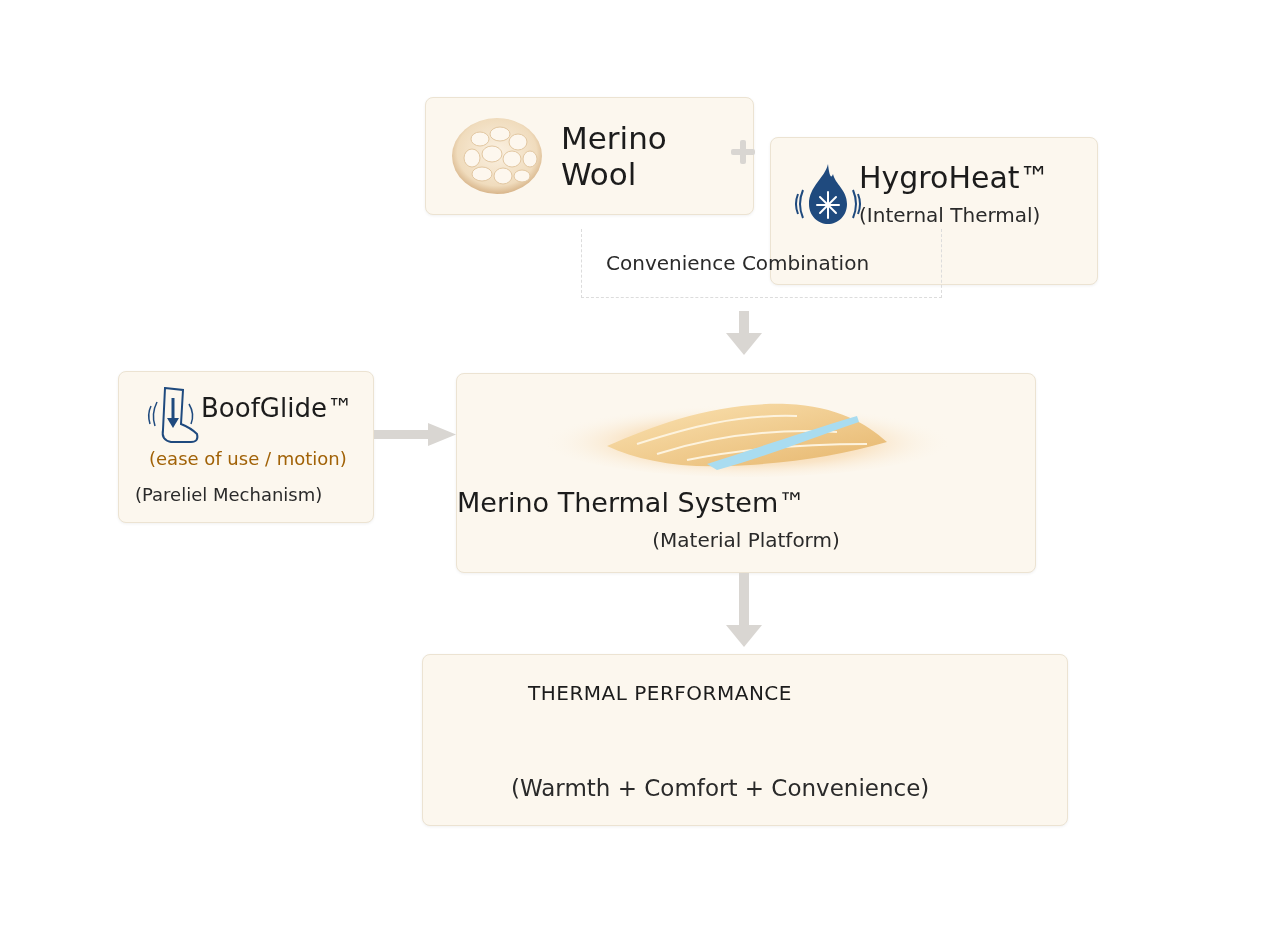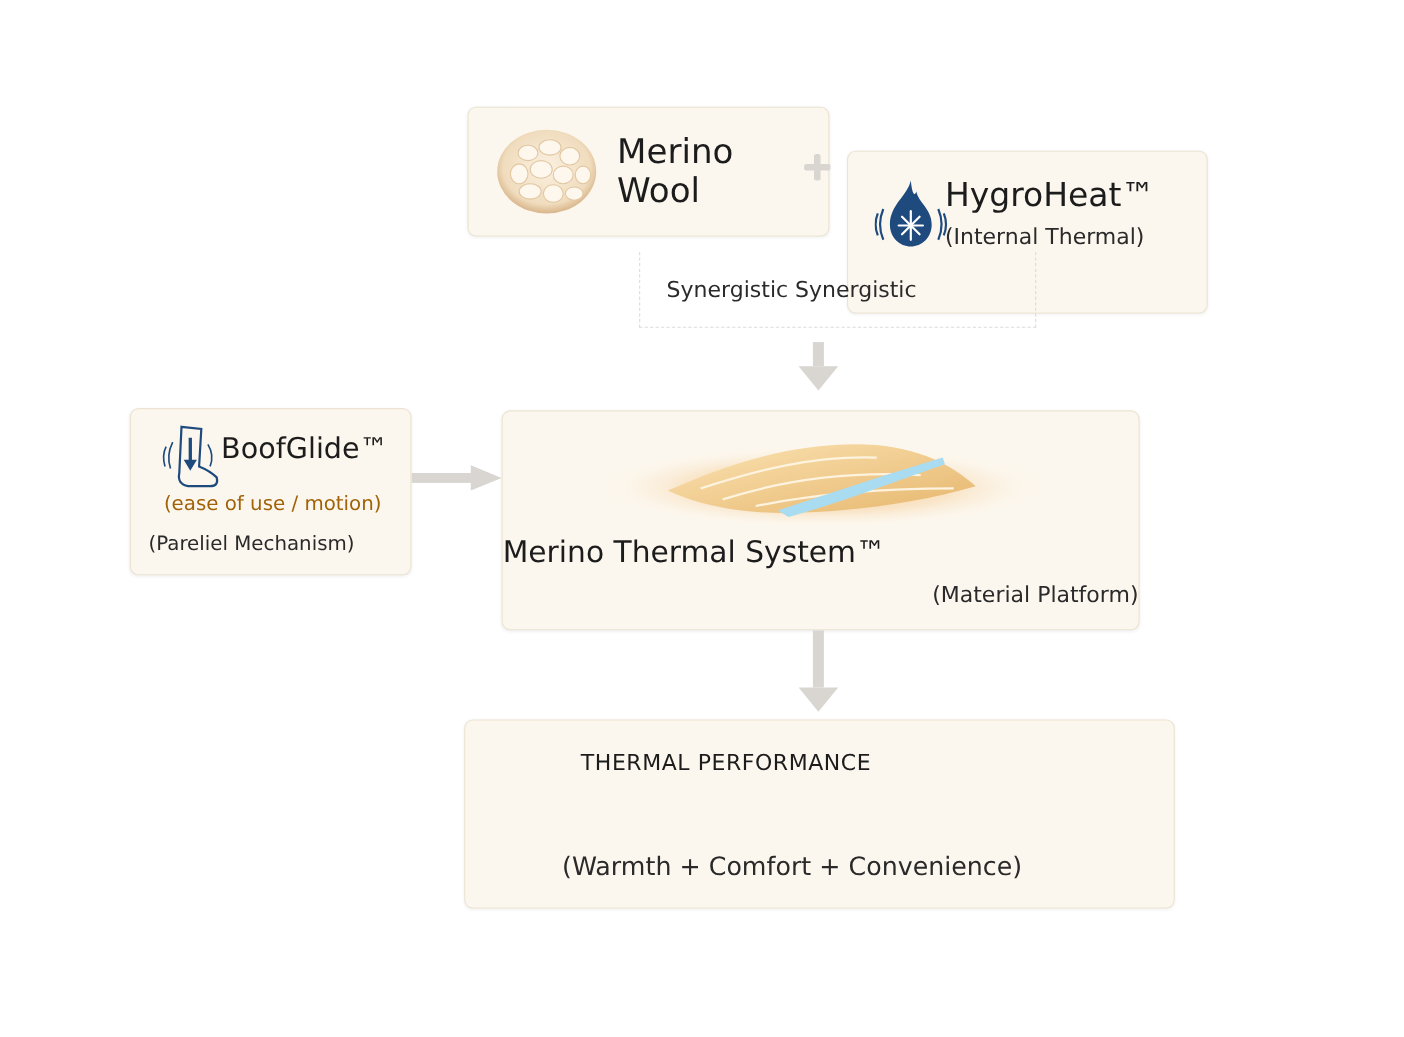--- a/index.html
+++ b/index.html
@@ -79,21 +79,21 @@
         <path d="M3 34 Q-1 44 3 54"></path>
       <path d="M58 30 Q64 44 58 58"></path>
         <path d="M63 34 Q67 44 63 54"></path>
     </g>
   </svg>
   <div class="t" style="left:88px;top:22px;font-size:30px;line-height:36px">HygroHeat™</div>
   <div class="t" style="left:88px;top:64px;font-size:20px;line-height:26px;color:#2a2a2a">(Internal Thermal)</div>
 </div>
 
 <div class="synergy">
-  <div class="t" style="left:24px;top:22px;font-size:20px;color:#2a2a2a">Synergistic Synergistic</div>
+  <div class="t" style="left:24px;top:22px;font-size:20px;color:#2a2a2a">Convenience Combination</div>
 </div>
 
 <svg class="abs" style="left:724px;top:311px" width="40" height="46" viewBox="0 0 40 46">
   <rect x="15" y="0" width="10" height="22" fill="#d9d6d2"></rect>
   <polygon points="2,22 38,22 20,44" fill="#d9d6d2"></polygon>
 </svg>
 
 <div class="card" id="boof-card">
   <svg class="abs" style="left:26px;top:12px" width="58" height="62" viewBox="0 0 58 62">
     <path d="M20 4 L38 6 L36 40 Q46 44 52 50 Q54 58 46 58 L26 58 Q16 56 18 46 Z" fill="none" stroke="#1f4a7e" stroke-width="2"></path>
@@ -131,21 +131,21 @@
     <ellipse cx="210" cy="55" rx="205" ry="38" fill="url(#glow)"></ellipse>
     <path d="M70 62 C120 40 180 18 250 20 C300 22 330 40 350 58 C300 72 250 80 190 82 C140 84 100 76 70 62 Z" fill="url(#gold)"></path>
     <g fill="none" stroke="#fdf3de" stroke-width="2">
       <path d="M100 60 C150 44 200 30 260 32"></path>
         <path d="M120 70 C170 54 230 44 300 48"></path>
       <path d="M150 76 C200 66 260 60 330 60"></path>
     </g>
     <path d="M170 80 C220 64 260 50 320 32 L322 38 C270 56 230 72 180 86 Z" fill="#a9dcf0"></path>
   </svg>
   <div class="t" style="left:0;width:100%;top:112px;font-size:27px;line-height:34px">Merino Thermal System™</div>
-  <div class="t" style="left:0;width:100%;text-align:right;top:154px;font-size:20px;color:#2a2a2a">(Material Platform)</div>
+  <div class="t" style="left:0;width:100%;text-align:center;top:154px;font-size:20px;color:#2a2a2a">(Material Platform)</div>
 </div>
 
 <svg class="abs" style="left:724px;top:573px" width="40" height="76" viewBox="0 0 40 76">
   <rect x="15" y="0" width="10" height="52" fill="#d9d6d2"></rect>
   <polygon points="2,52 38,52 20,74" fill="#d9d6d2"></polygon>
 </svg>
 
 <div class="card" id="result-card">
   <div class="t" style="left:105px;top:20px;font-size:20px;line-height:36px;letter-spacing:0.5px">THERMAL PERFORMANCE</div>
   <div class="t" style="left:88px;top:118px;font-size:23px;line-height:30px;color:#2a2a2a">(Warmth + Comfort + Convenience)</div>

